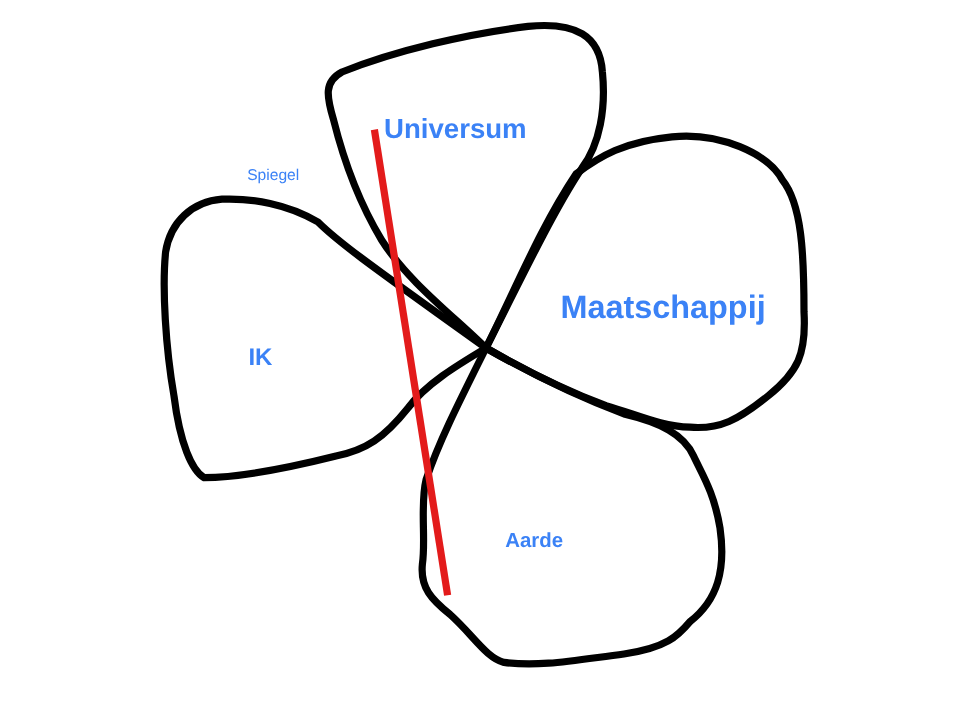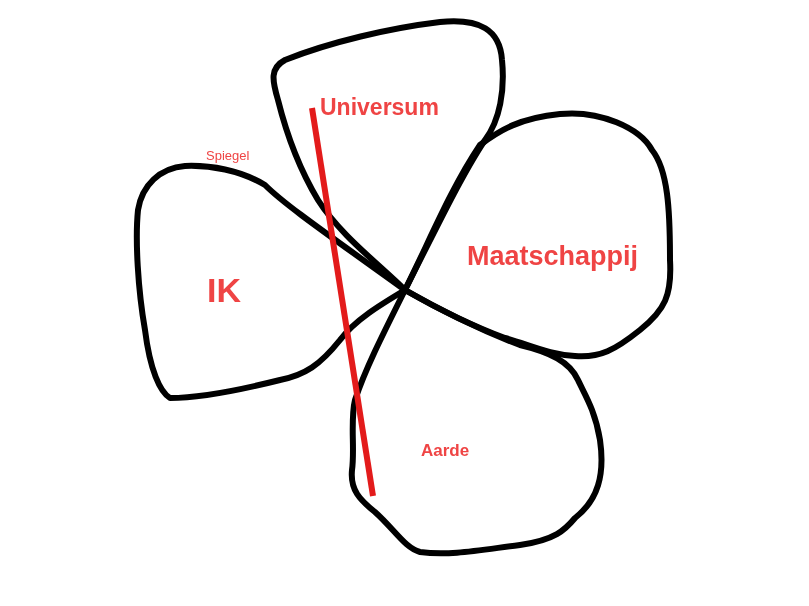--- a/index.html
+++ b/index.html
@@ -1,18 +1,18 @@
 <!DOCTYPE html>
 <html><head>
   <meta charset="utf-8">
   <style>
     html, body { margin:0; padding:0; background:#ffffff; }
     body { width:809px; height:606px; position:relative; overflow:hidden; }
     svg { position:absolute; left:0; top:0; }
-    .lbl { position:absolute; font-family:"Liberation Sans", sans-serif; color:#ef4444; white-space:nowrap; }
+    .lbl { position:absolute; font-family:"Liberation Sans", sans-serif; color:#3b82f6; white-space:nowrap; }
     .bold { font-weight:bold; }
   </style>
 </head>
 <body>
 
 <svg width="809" height="606" viewBox="0 0 809 606">
   <g fill="none" stroke="#000" stroke-width="6" stroke-linejoin="round" stroke-linecap="round">
 
     <path d="M405,290 C380,265 340,235 318,200 C300,170 288,140 278,100 C272,80 270,68 285,60 C330,42 390,28 440,22 C480,18 500,30 502,60 C505,90 500,120 485,140 C465,170 445,210 405,290 Z"></path>
 
@@ -22,14 +22,14 @@
 
     <path d="M405,290 C380,305 355,320 340,340 C320,365 305,375 280,380 C240,390 200,398 170,398 C160,392 150,370 145,330 C138,290 135,240 138,210 C142,185 160,168 185,166 C210,165 240,170 265,185 C280,200 300,215 405,290 Z"></path>
   </g>
 
   <line x1="312" y1="108" x2="373" y2="496" stroke="#e31b1b" stroke-width="6" stroke-linecap="butt"></line>
 </svg>
 
 <div class="lbl bold" style="left:320px;top:94px;font-size:23px;">Universum</div>
 <div class="lbl bold" style="left:467px;top:241px;font-size:27px;">Maatschappij</div>
 <div class="lbl bold" style="left:421px;top:441px;font-size:17px;text-align:center;">Aarde</div>
-<div class="lbl bold" style="left:207px;top:271px;font-size:34px;">IK</div>
-<div class="lbl" style="left:206px;top:148px;font-size:13px;">Spiegel</div>
+<div class="lbl bold" style="left:207px;top:287px;font-size:20px;">IK</div>
+<div class="lbl" style="left:206px;top:138px;font-size:13px;">Spiegel</div>
 
 </body></html>

